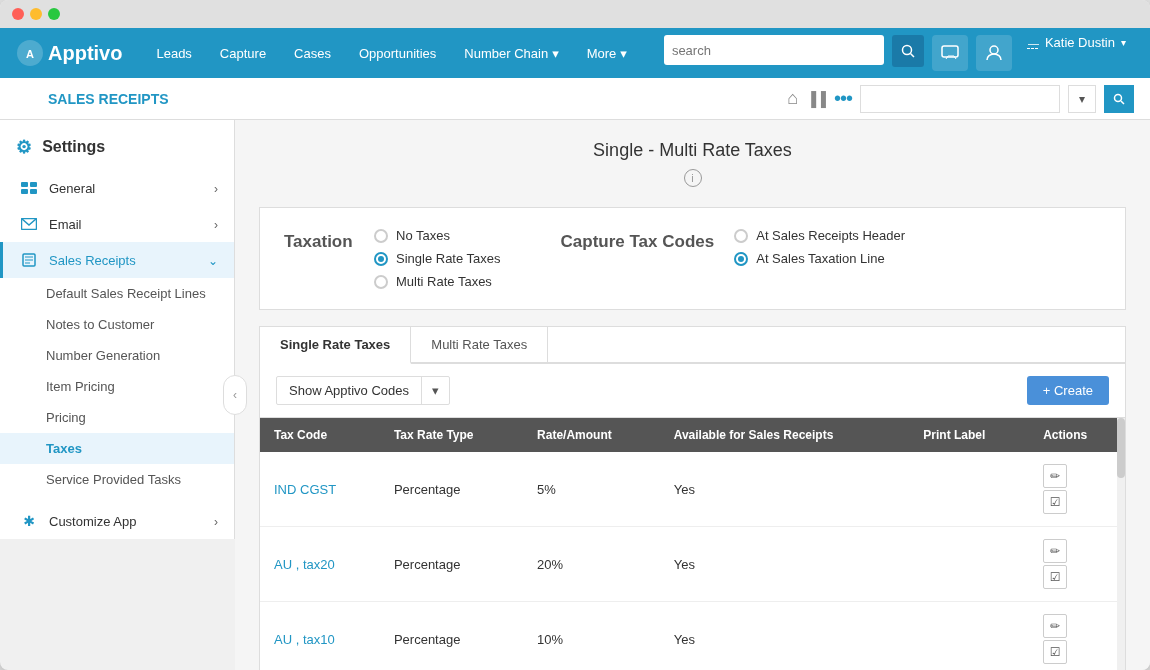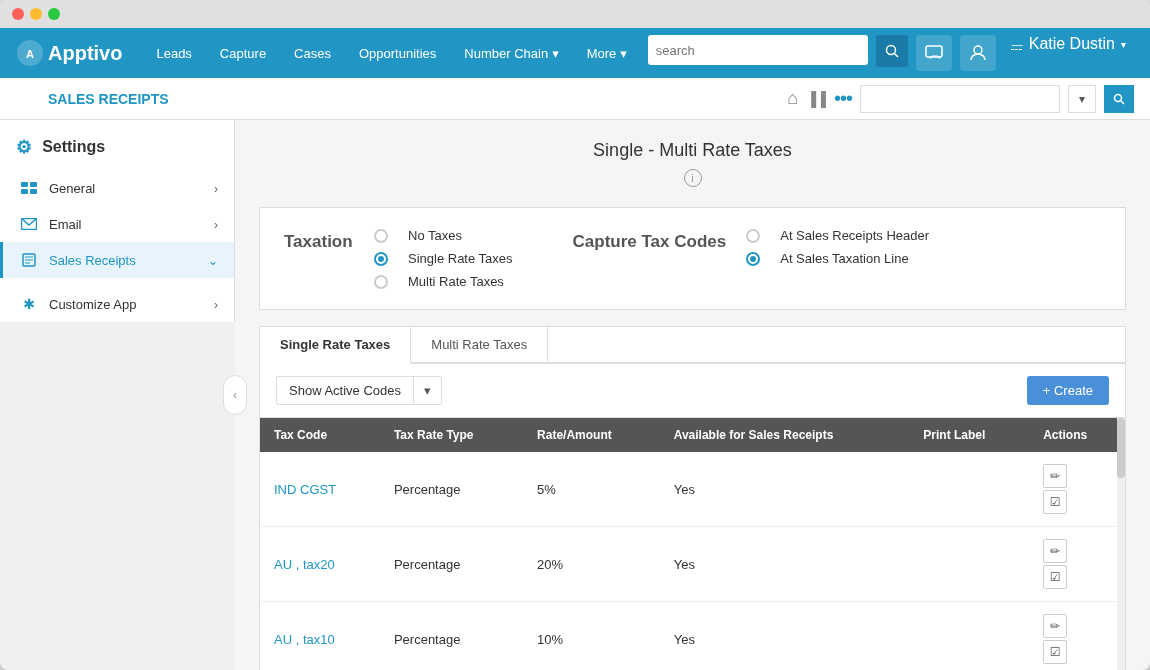--- a/index.html
+++ b/index.html
@@ -60,21 +60,21 @@
 
     
     .page-title { font-size: 18px; color: #333; margin-bottom: 20px; display: flex; align-items: center; gap: 8px; flex-direction: column; }
     .info-icon { width: 18px; height: 18px; border-radius: 50%; border: 1px solid #999; color: #999; font-size: 11px; display: flex; align-items: center; justify-content: center; cursor: pointer; }
 
     
     .settings-section { background: white; padding: 20px 24px; margin-bottom: 16px; border: 1px solid #ddd; }
     .settings-row { display: flex; align-items: flex-start; gap: 60px; }
     .settings-group { display: flex; flex-direction: column; gap: 8px; }
     .settings-group-label { font-size: 17px; font-weight: 600; color: #555; margin-bottom: 4px; }
-    .radio-option { display: flex; align-items: center; gap: 20px; font-size: 13px; color: #333; cursor: pointer; }
+    .radio-option { display: flex; align-items: center; gap: 8px; font-size: 13px; color: #333; cursor: pointer; }
     .radio-btn { width: 14px; height: 14px; border-radius: 50%; border: 2px solid #ccc; display: flex; align-items: center; justify-content: center; flex-shrink: 0; }
     .radio-btn.selected { border-color: #2196c4; }
     .radio-btn.selected::after { content: ''; width: 6px; height: 6px; border-radius: 50%; background: #2196c4; display: block; }
 
     
     .tabs-container { background: white; border: 1px solid #ddd; border-bottom: none; }
     .tabs { display: flex; }
     .tab { padding: 10px 20px; cursor: pointer; font-size: 13px; color: #555; border-right: 1px solid #ddd; border-bottom: 1px solid #ddd; }
     .tab.active { background: white; color: #333; font-weight: 600; border-bottom: 2px solid white; margin-bottom: -1px; }
     .tab-divider { flex: 1; border-bottom: 1px solid #ddd; }
@@ -147,21 +147,21 @@
         </svg>
       </button>
       <button class="icon-btn">
         <svg width="18" height="18" viewBox="0 0 18 18" fill="none">
           <circle cx="9" cy="6" r="4" stroke="white" stroke-width="1.5"></circle>
           <path d="M2 16c0-3.5 3.1-6 7-6s7 2.5 7 6" stroke="white" stroke-width="1.5"></path>
         </svg>
       </button>
       <div class="user-btn">
         <span style="font-size:11px; color:white; text-decoration:underline; text-decoration-style: dashed;">— </span>
-        <span style="font-size:16px;">Katie Dustin</span>
+        <span style="font-size:13px;">Katie Dustin</span>
         <span style="font-size:10px;">▾</span>
       </div>
     </div>
   </div>
 
   <div class="subnav">
     <div class="hamburger">
       <div class="user-line"></div>
       <div class="user-line"></div>
       <div class="user-line"></div>
@@ -221,20 +221,29 @@
               <rect x="1" y="1" width="12" height="12" rx="1" stroke="#2196c4" stroke-width="1.5"></rect>
               <line x1="3" y1="4" x2="11" y2="4" stroke="#2196c4" stroke-width="1"></line>
               <line x1="3" y1="7" x2="11" y2="7" stroke="#2196c4" stroke-width="1"></line>
               <line x1="3" y1="10" x2="8" y2="10" stroke="#2196c4" stroke-width="1"></line>
             </svg>
           </div>
           <span class="sidebar-item-label">Sales Receipts</span>
           <span class="collapse-arrow">⌄</span>
         </div>
 
+        <div class="sidebar-submenu">
+          <div class="sidebar-sub-item">Default Sales Receipt Lines</div>
+          <div class="sidebar-sub-item">Notes to Customer</div>
+          <div class="sidebar-sub-item">Number Generation</div>
+          <div class="sidebar-sub-item">Item Pricing</div>
+          <div class="sidebar-sub-item">Pricing</div>
+          <div class="sidebar-sub-item active">Taxes</div>
+          <div class="sidebar-sub-item">Service Provided Tasks</div>
+        </div>
 
         <div class="sidebar-item" style="margin-top:8px;">
           <div class="sidebar-item-icon" style="color:#2196c4; font-size:14px;">✱</div>
           <span class="sidebar-item-label">Customize App</span>
           <span class="sidebar-arrow">›</span>
         </div>
       </div>
 
       <div class="collapse-btn">‹</div>
     </div>
@@ -289,21 +298,21 @@
           <div class="tabs">
             <div class="tab active">Single Rate Taxes</div>
             <div class="tab">Multi Rate Taxes</div>
             <div class="tab-divider"></div>
           </div>
         </div>
 
         <div class="table-section">
           <div class="table-toolbar">
             <div class="filter-dropdown">
-              <span class="filter-label">Show Active Codes</span>
+              <span class="filter-label">Show Apptivo Codes</span>
               <span class="filter-arrow">▾</span>
             </div>
             <button class="create-btn">+ Create</button>
           </div>
 
           <div style="position:relative;">
             <table class="data-table">
               <thead>
                 <tr>
                   <th>Tax Code</th>

